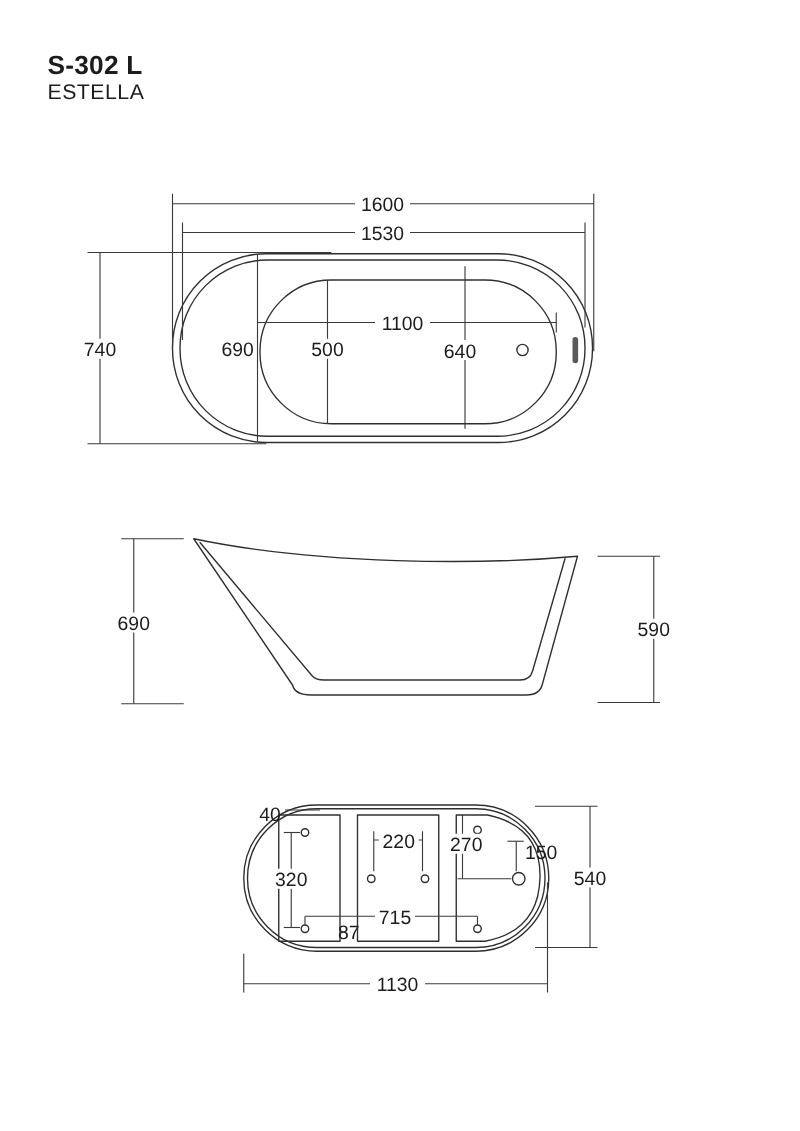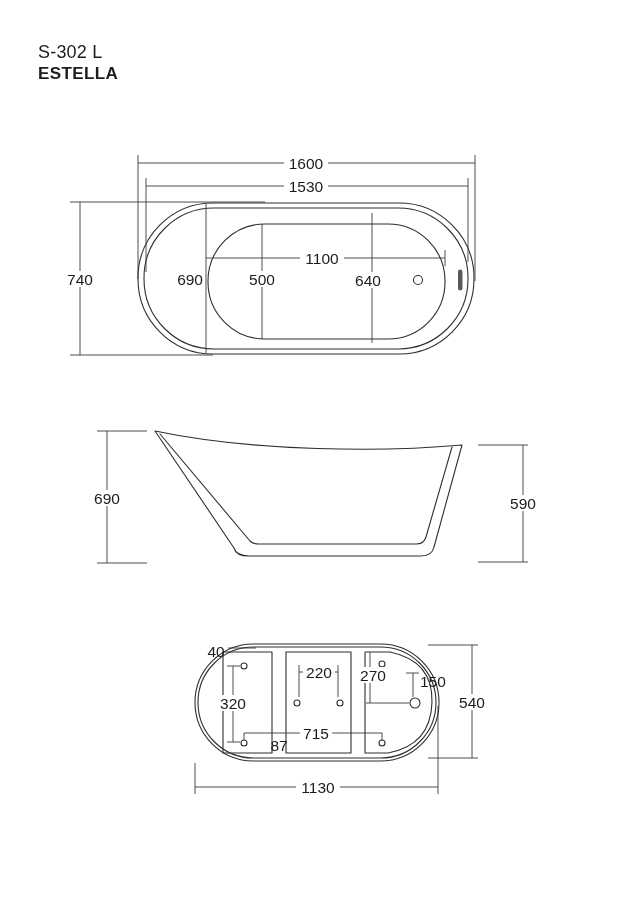--- a/index.html
+++ b/index.html
@@ -4,22 +4,22 @@
 <style>
   html,body{margin:0;padding:0;background:#ffffff;}
   .page{
     position:relative;
     width:640px;height:905px;
     background:#ffffff;
     font-family:"Liberation Sans",sans-serif;
     overflow:hidden;
   }
   .title-block{position:absolute;left:38px;top:42px;color:#1c1c1c;}
-  .title-model{font-size:18px;font-weight:normal;line-height:21px;letter-spacing:.2px;}
-  .title-series{font-size:17px;font-weight:bold;line-height:21px;letter-spacing:.4px;text-align:center;}
+  .title-model{font-size:21px;font-weight:bold;line-height:21px;letter-spacing:.2px;}
+  .title-series{font-size:17px;font-weight:normal;line-height:21px;letter-spacing:.4px;text-align:center;}
   svg{position:absolute;left:0;top:0;}
   .outline{fill:none;stroke:#2f2f2f;stroke-width:1.1;stroke-linejoin:round;stroke-linecap:round;}
   .dim{fill:none;stroke:#3a3a3a;stroke-width:0.9;stroke-linecap:butt;}
   .lblbox{fill:#ffffff;stroke:none;}
   text.dimlbl{font-family:"Liberation Sans",sans-serif;font-size:15.5px;fill:#1c1c1c;}
   .mid{text-anchor:middle;}
   .enda{text-anchor:end;}
 </style>
 </head>
 <body>

